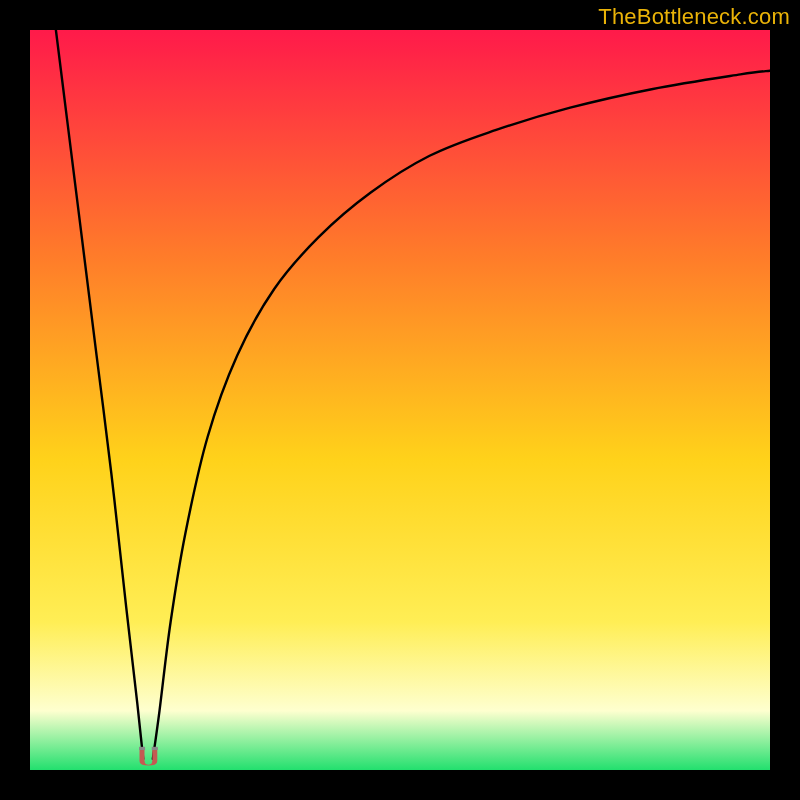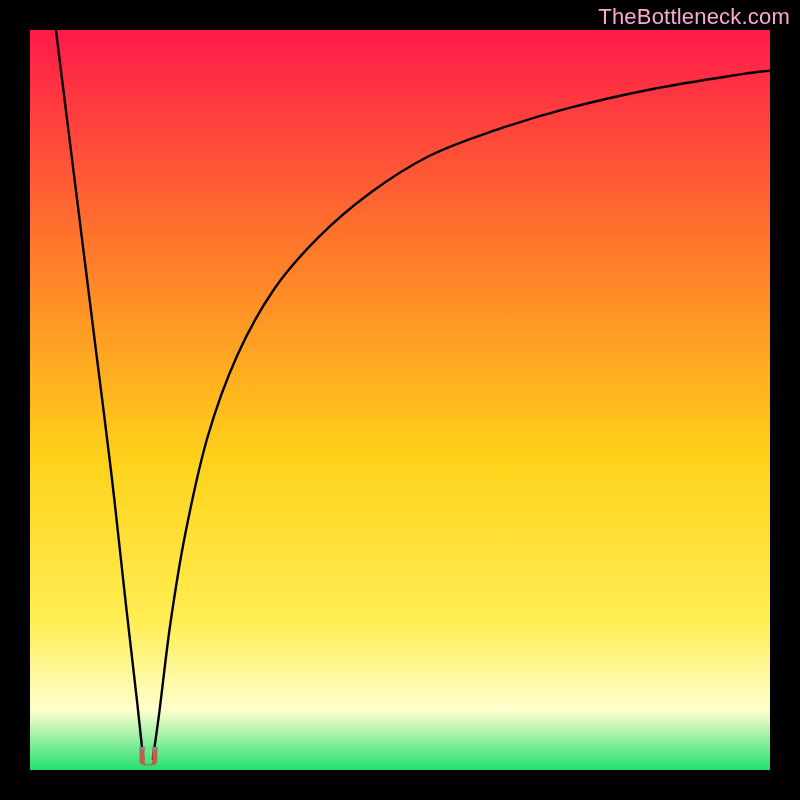--- a/index.html
+++ b/index.html
@@ -21,21 +21,21 @@
   .bg-gradient {
     position: absolute;
     inset: 0;
   }
   .watermark {
     position: absolute;
     top: 4px;
     right: 10px;
     font-family: Arial, Helvetica, sans-serif;
     font-size: 22px;
-    color: #f9a8d4;
+    color: #eab308;
     letter-spacing: 0.2px;
     font-weight: 500;
   }
   .overlay-svg {
     position: absolute;
     inset: 0;
   }
 </style>
 </head>
 <body>

